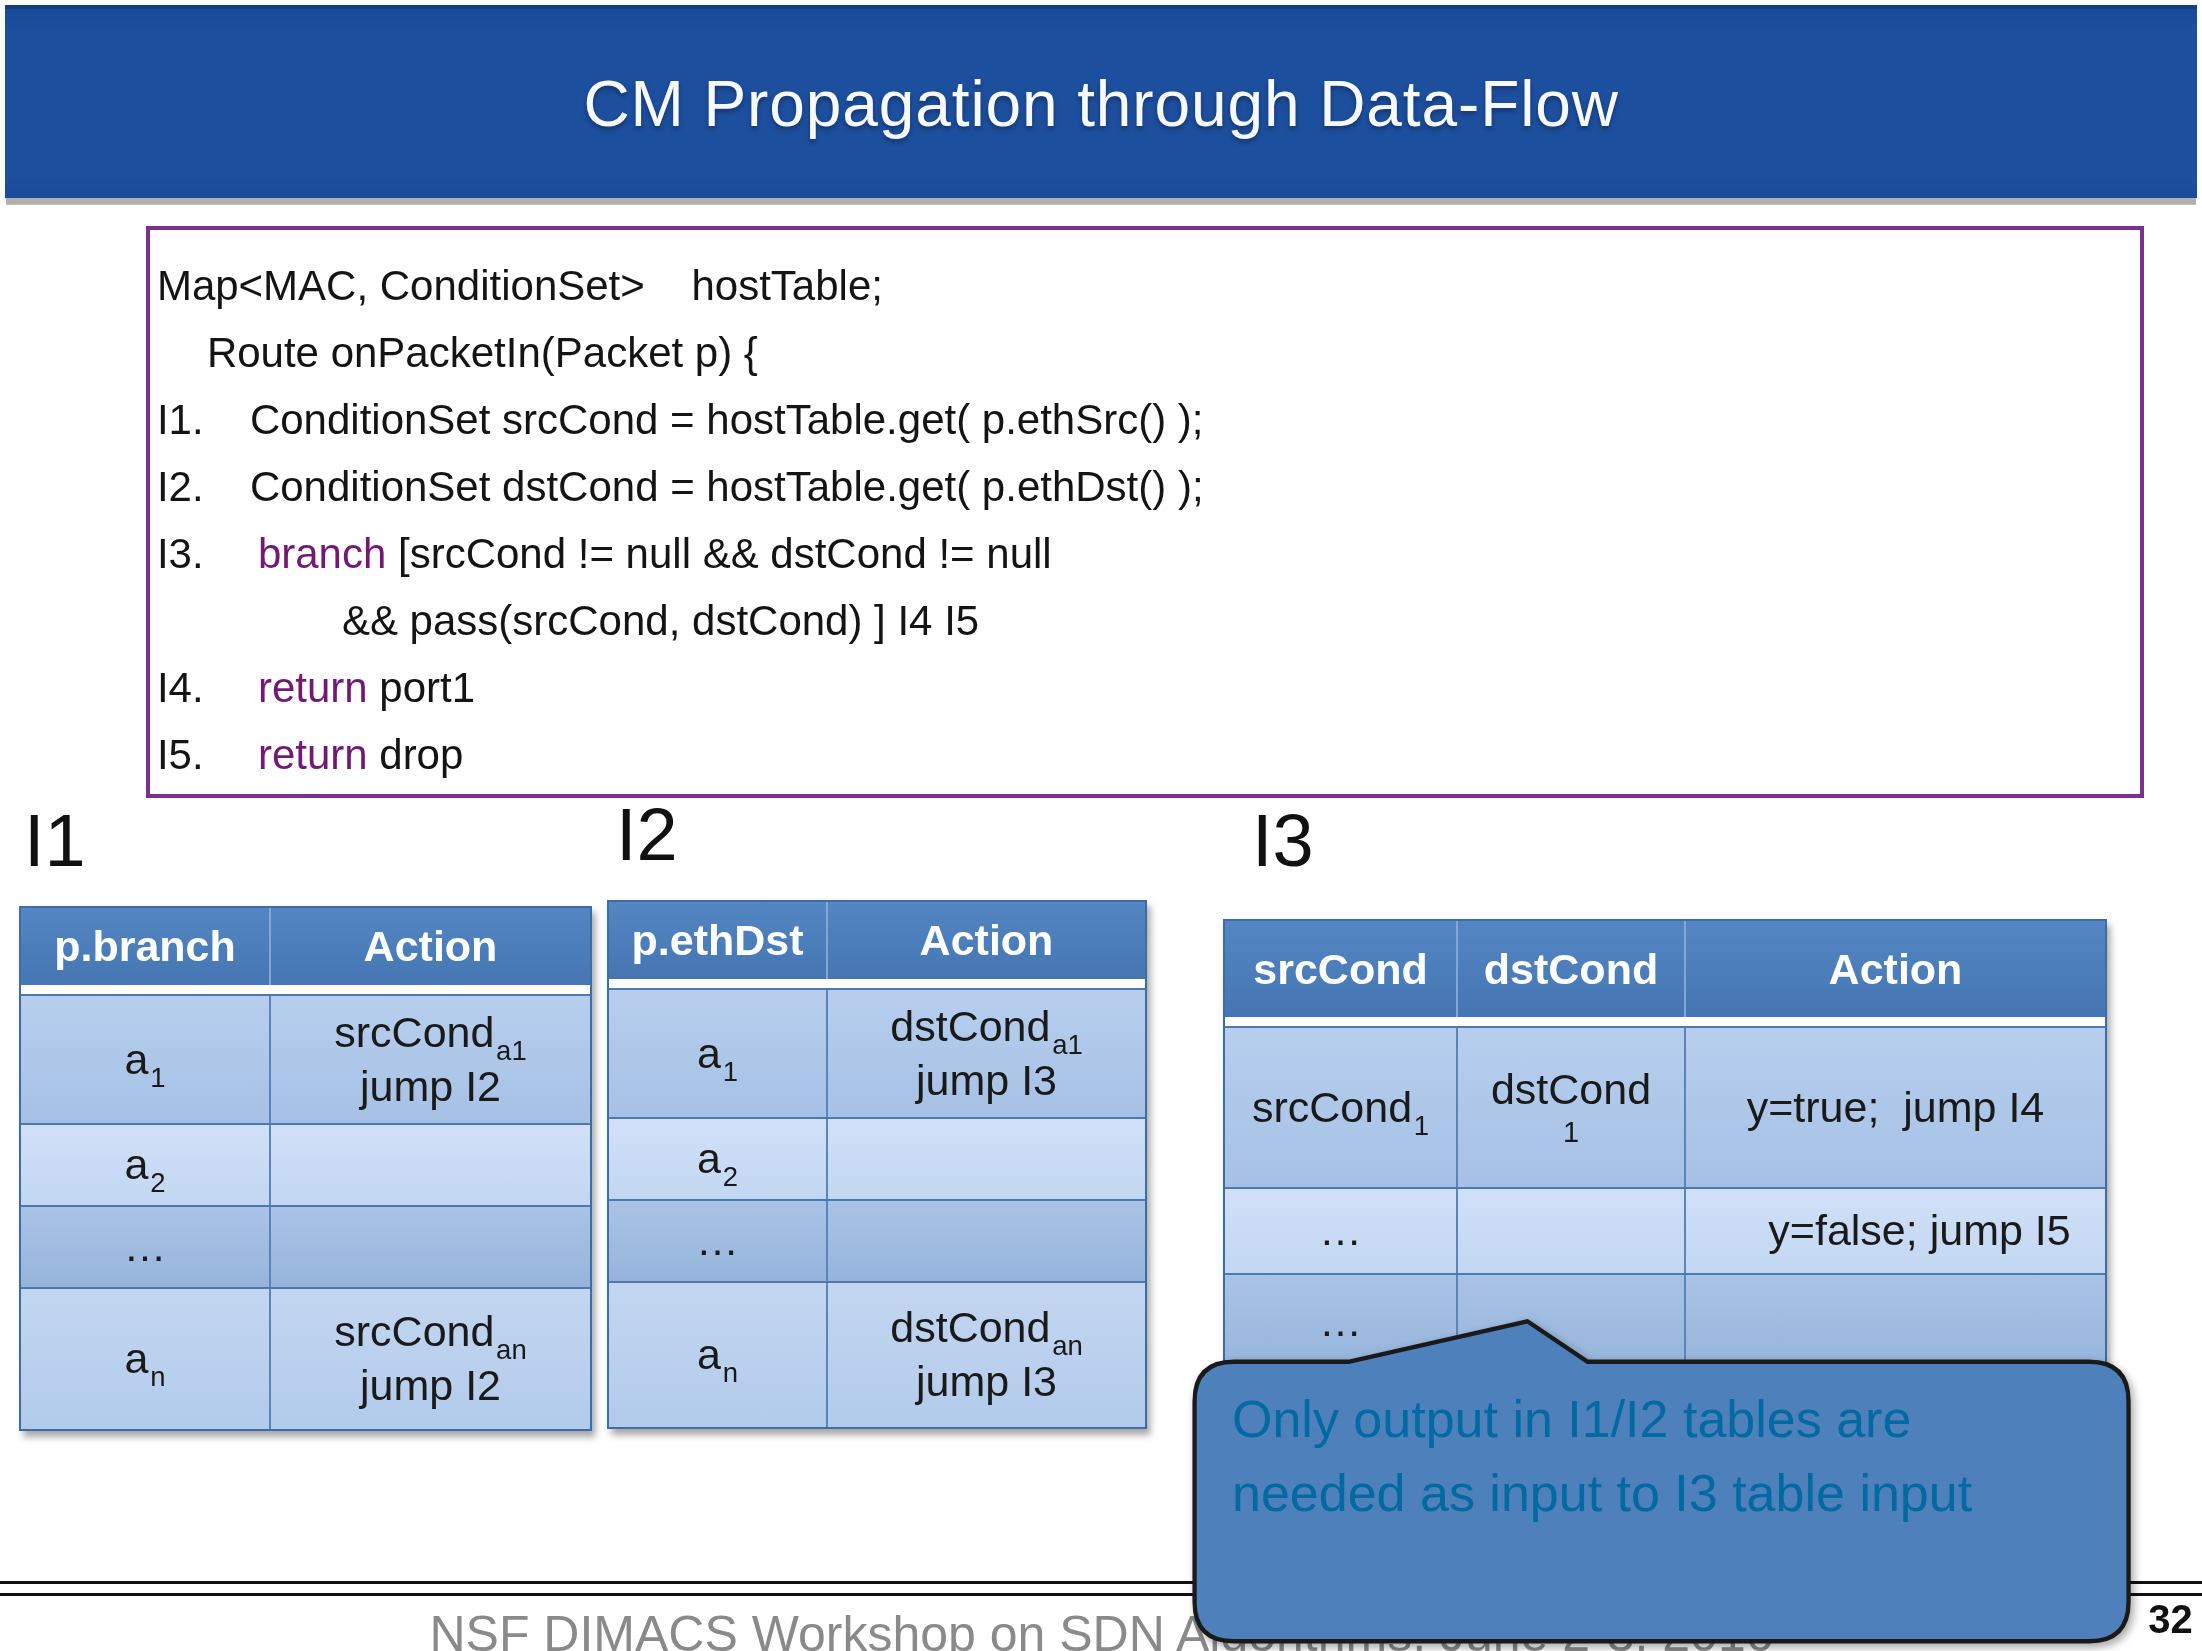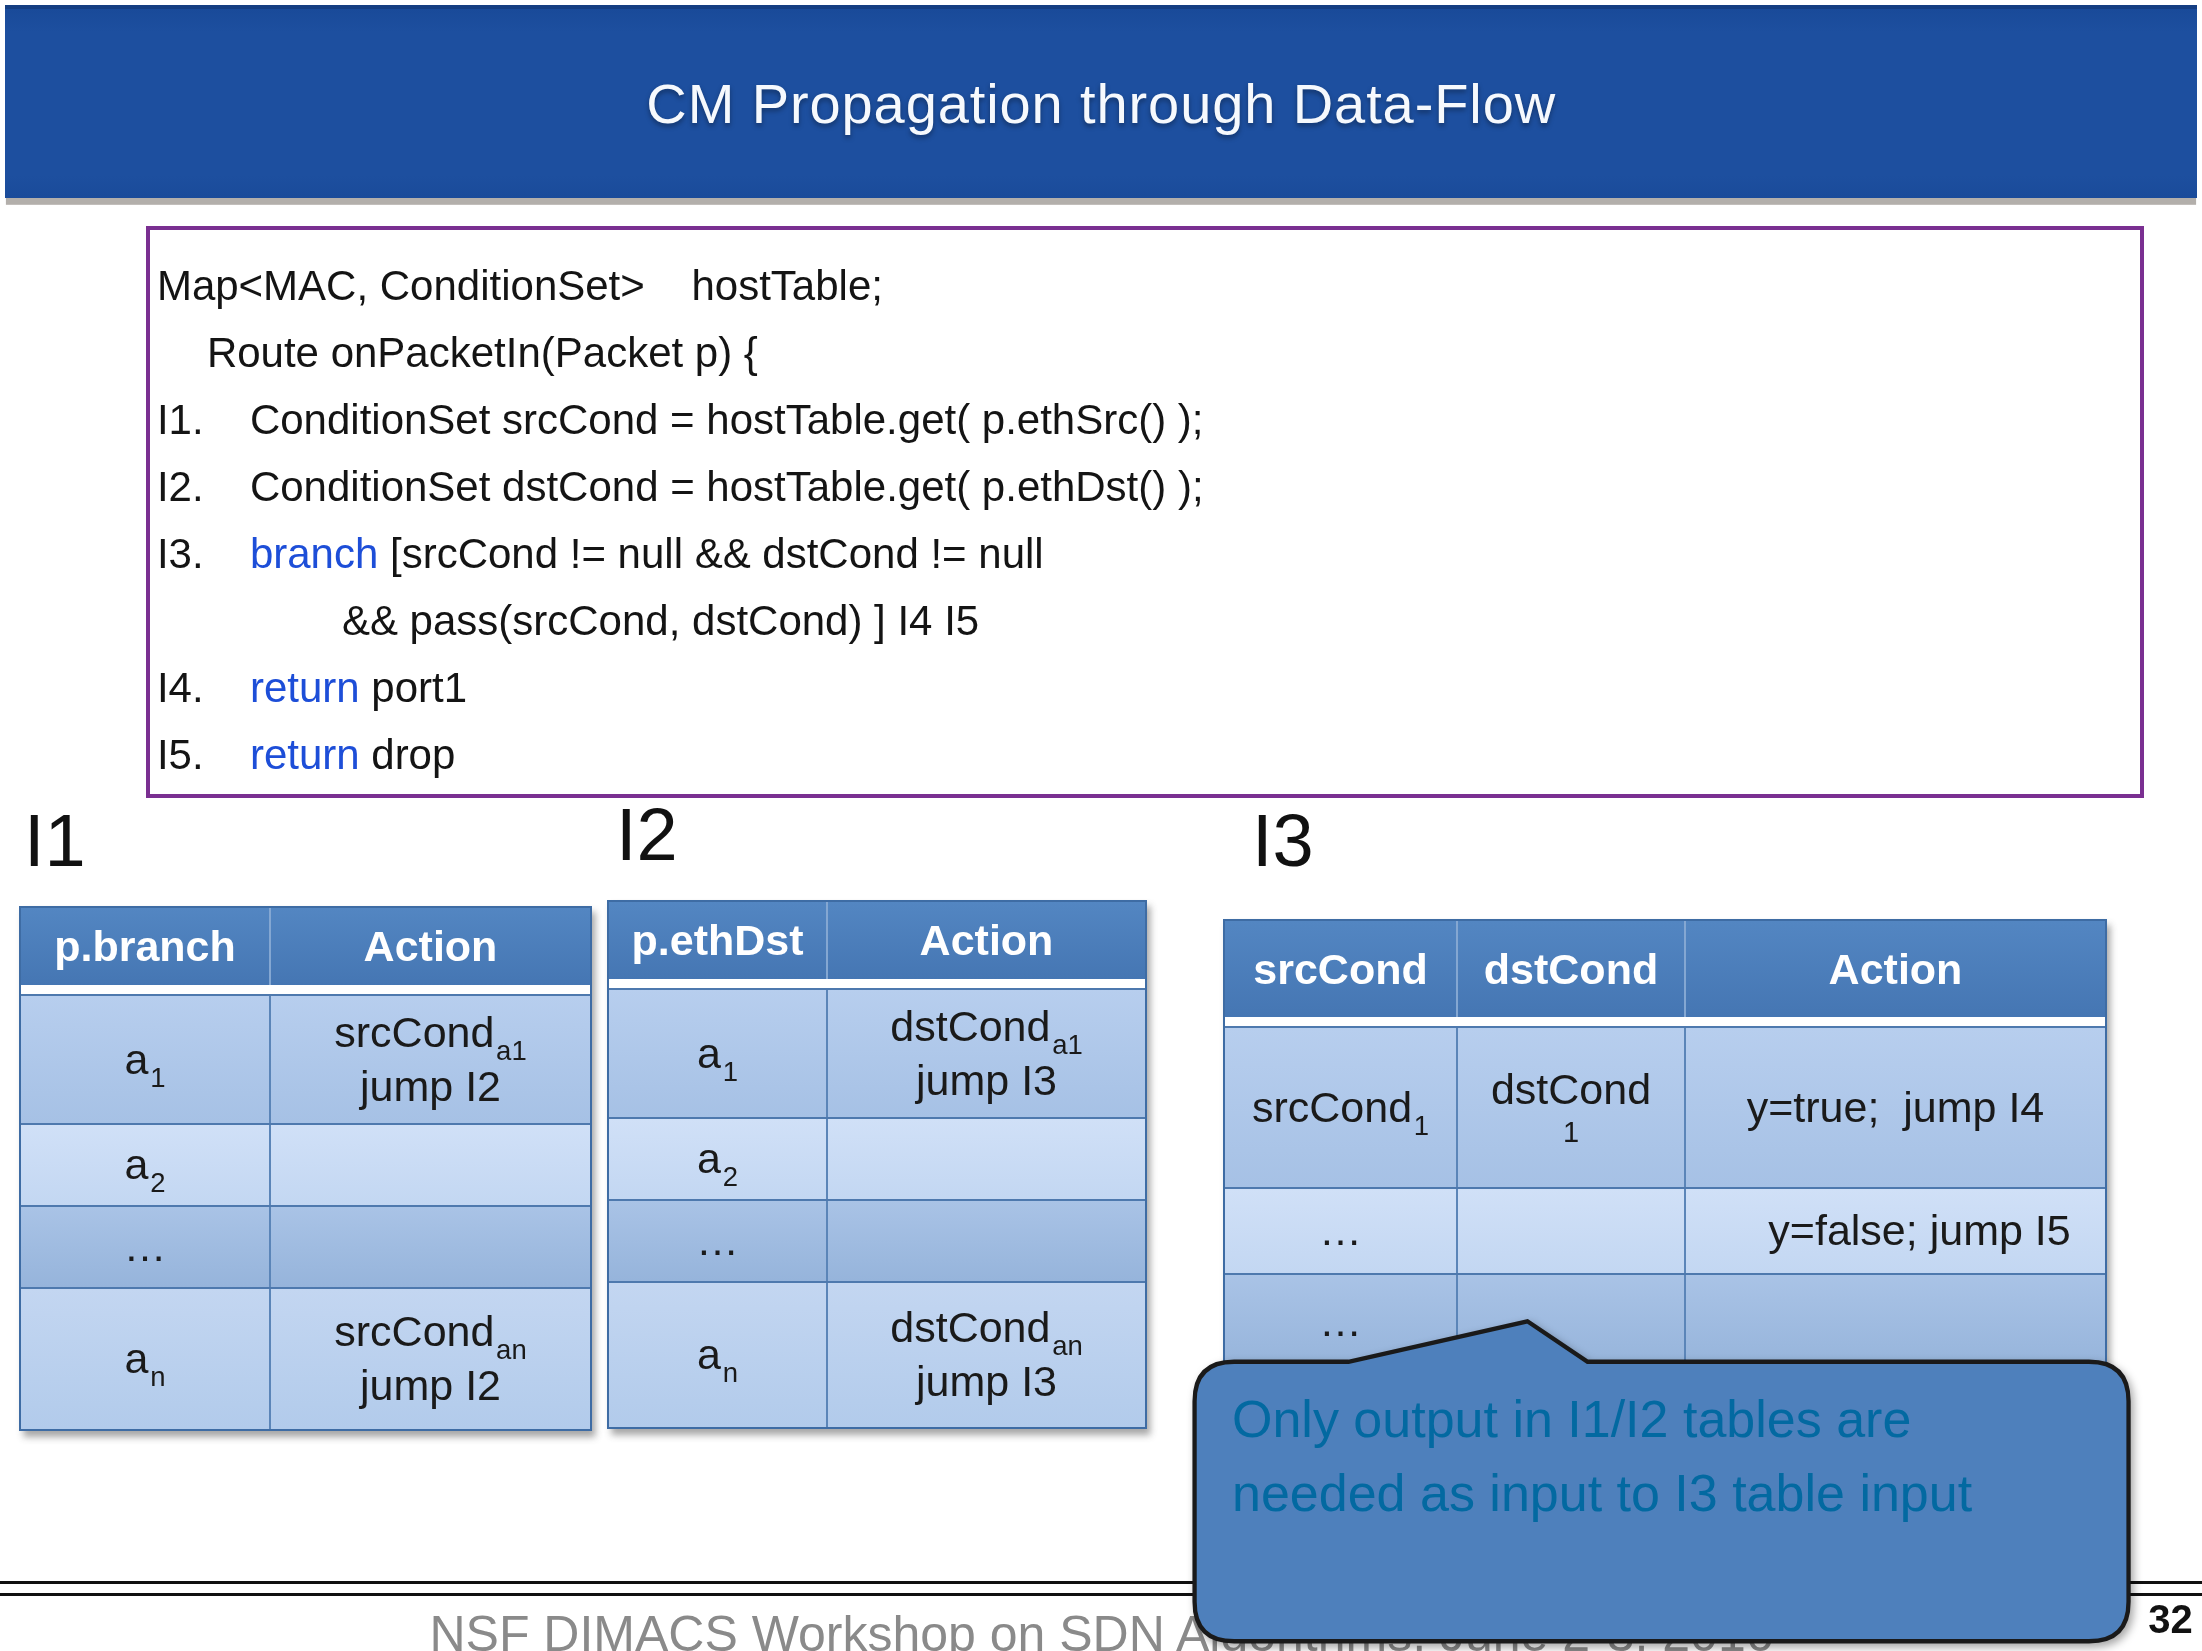--- a/index.html
+++ b/index.html
@@ -12,37 +12,37 @@
 
   
   .title-bar {
     position: absolute; left: 5.2px; top: 5.2px; width: 2192px; height: 193px;
     background: linear-gradient(#194a99 0%, #1d4f9f 12%, #1d4f9f 88%, #1a4b9a 100%);
     border-top: 4.3px solid #143e82;
     box-shadow: 0 7.7px 0 -0.9px #b3afab;
     display: flex; align-items: center; justify-content: center;
   }
   .title-bar h1 {
-    color: #f6f9fd; font-size: 56px; font-weight: 400; letter-spacing: 0.9px;
+    color: #f6f9fd; font-size: 64px; font-weight: 400; letter-spacing: 0.9px;
     text-shadow: 0 2.6px 5.2px rgba(0,0,0,0.35);
   }
 
   
   .code-box {
     position: absolute; left: 146px; top: 226px; width: 1998px; height: 572px;
     background: #ffffff; border: 4.3px solid #7a2f91;
     padding: 22.4px 8.6px 0 6.9px;
   }
   .code-line {
     font-size: 42px; line-height: 67px; color: #141414; white-space: pre;
   }
   .code-line .ln-num { display: inline-block; width: 93px; white-space: pre; }
   .code-line.indent-1 { padding-left: 50px; }
   .code-line.indent-2 { padding-left: 185px; }
-  .kw { color: #1d4ed8; }
+  .kw { color: #701a75; margin-left: 8px; }
 
   
   .tbl-label {
     position: absolute; font-size: 74px; color: #111; font-weight: 400;
   }
 
   
   .tbl {
     position: absolute;
     border: 2.6px solid #3e6ca4;

